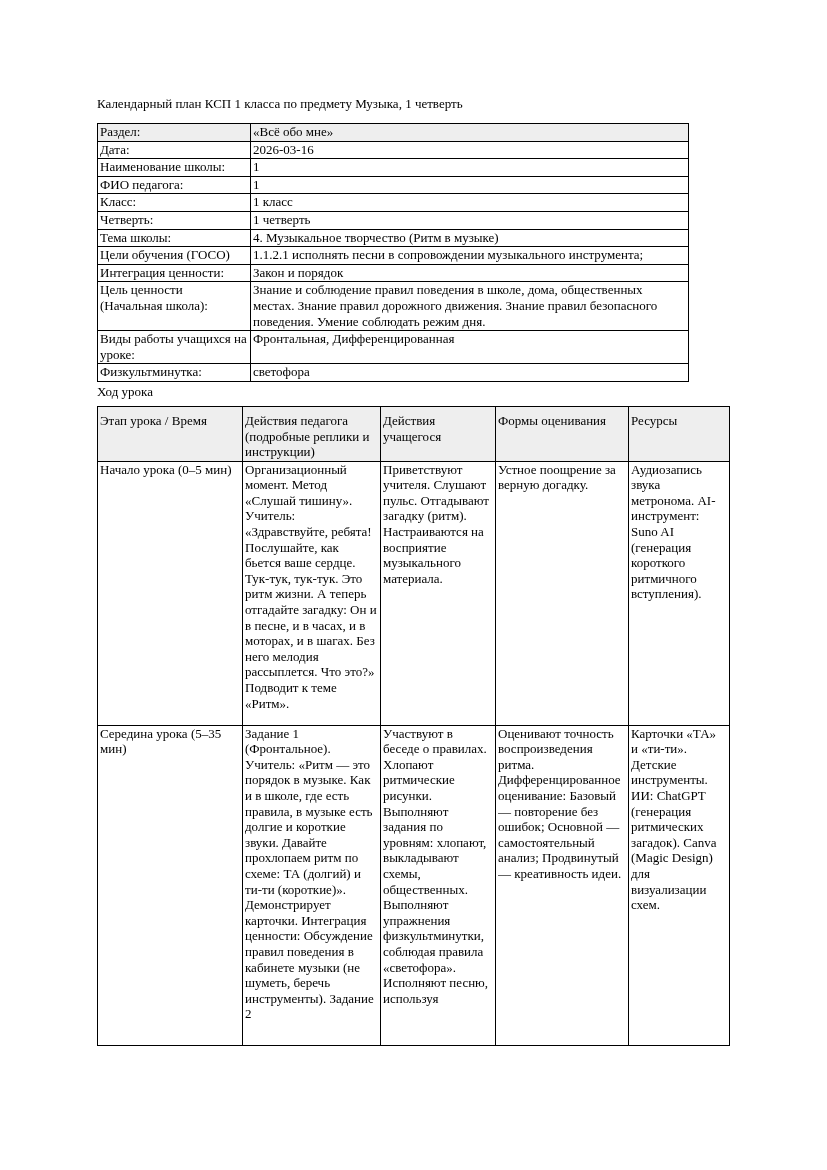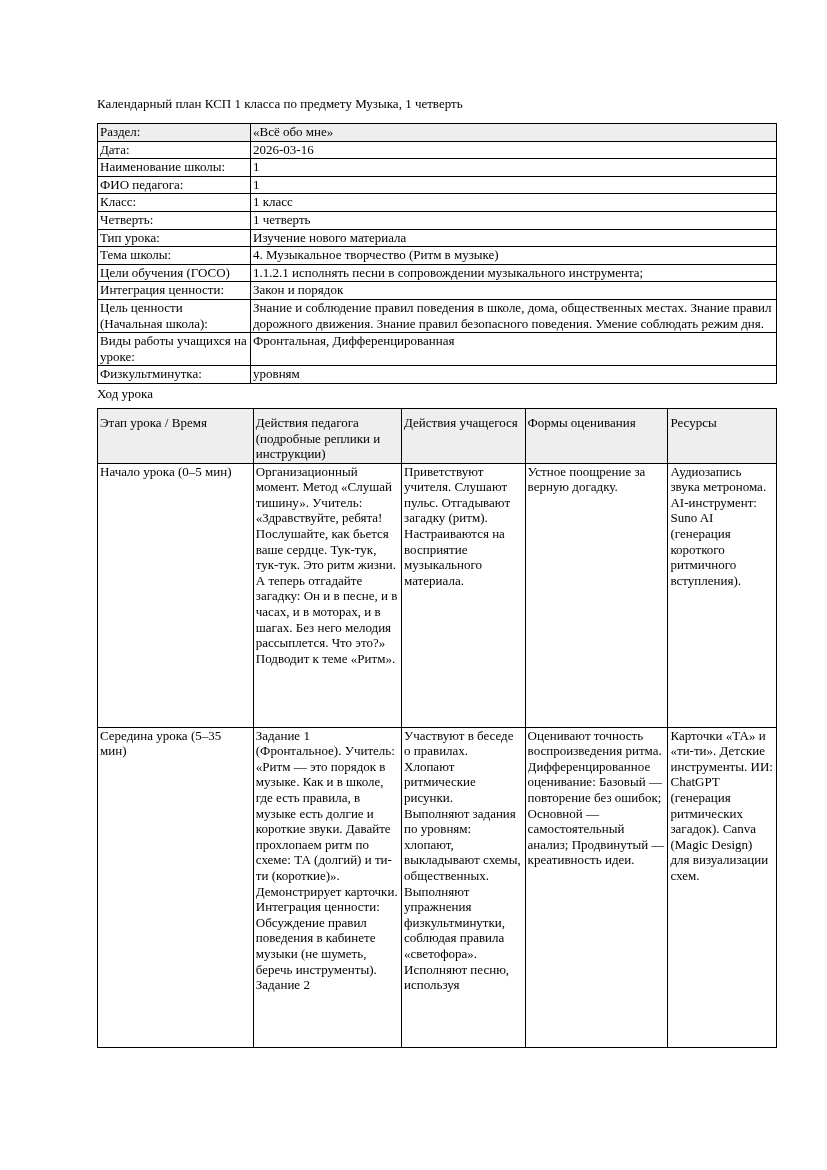--- a/index.html
+++ b/index.html
@@ -3,21 +3,21 @@
 <meta charset="utf-8">
 <style>
   * { margin:0; padding:0; box-sizing:border-box; }
   html, body { background:#ffffff; }
   body {
     width:827px; height:1170px; position:relative; overflow:hidden;
     font-family:"Liberation Serif", serif; font-size:13px; color:#000;
   }
   .page { position:absolute; left:97px; top:96px; width:632px; }
   .doc-title { line-height:15px; margin-bottom:12px; white-space:nowrap; }
-  table { border-collapse:collapse; width:680px; table-layout:fixed; }
+  table { border-collapse:collapse; width:592px; table-layout:fixed; }
   td, th {
     border:1px solid #000; vertical-align:top; text-align:left;
     font-weight:normal; padding:0 3px 1px 2px; line-height:15.6px;
     overflow:hidden;
   }
   tr.shaded td, tr.shaded th { background:#eeeeee; }
   .info-table td.label { width:153px; }
   .section-heading { margin-top:2px; margin-bottom:7px; line-height:15px; }
   .lesson-table th { height:54px; padding-top:6px; }
   .cell-inner { overflow:hidden; }
@@ -51,24 +51,20 @@
       </tr>
       <tr>
         <td class="label">Класс:</td>
         <td>1 класс</td>
       </tr>
       <tr>
         <td class="label">Четверть:</td>
         <td>1 четверть</td>
       </tr>
       <tr>
-        <td class="label">Тип урока:</td>
-        <td>Изучение нового материала</td>
-      </tr>
-      <tr>
         <td class="label">Тема школы:</td>
         <td>4. Музыкальное творчество (Ритм в музыке)</td>
       </tr>
       <tr>
         <td class="label">Цели обучения (ГОСО)</td>
         <td>1.1.2.1 исполнять песни в сопровождении музыкального инструмента;</td>
       </tr>
       <tr>
         <td class="label">Интеграция ценности:</td>
         <td>Закон и порядок</td>
@@ -76,21 +72,21 @@
       <tr>
         <td class="label">Цель ценности (Начальная школа):</td>
         <td>Знание и соблюдение правил поведения в школе, дома, общественных местах. Знание правил дорожного движения. Знание правил безопасного поведения. Умение соблюдать режим дня.</td>
       </tr>
       <tr>
         <td class="label">Виды работы учащихся на уроке:</td>
         <td>Фронтальная, Дифференцированная</td>
       </tr>
       <tr>
         <td class="label">Физкультминутка:</td>
-        <td>уровням</td>
+        <td>светофора</td>
       </tr>
     </tbody>
   </table>
 
   <div class="section-heading">Ход урока</div>
 
   <table class="lesson-table">
     <colgroup>
       <col style="width:145px">
       <col style="width:138px">

